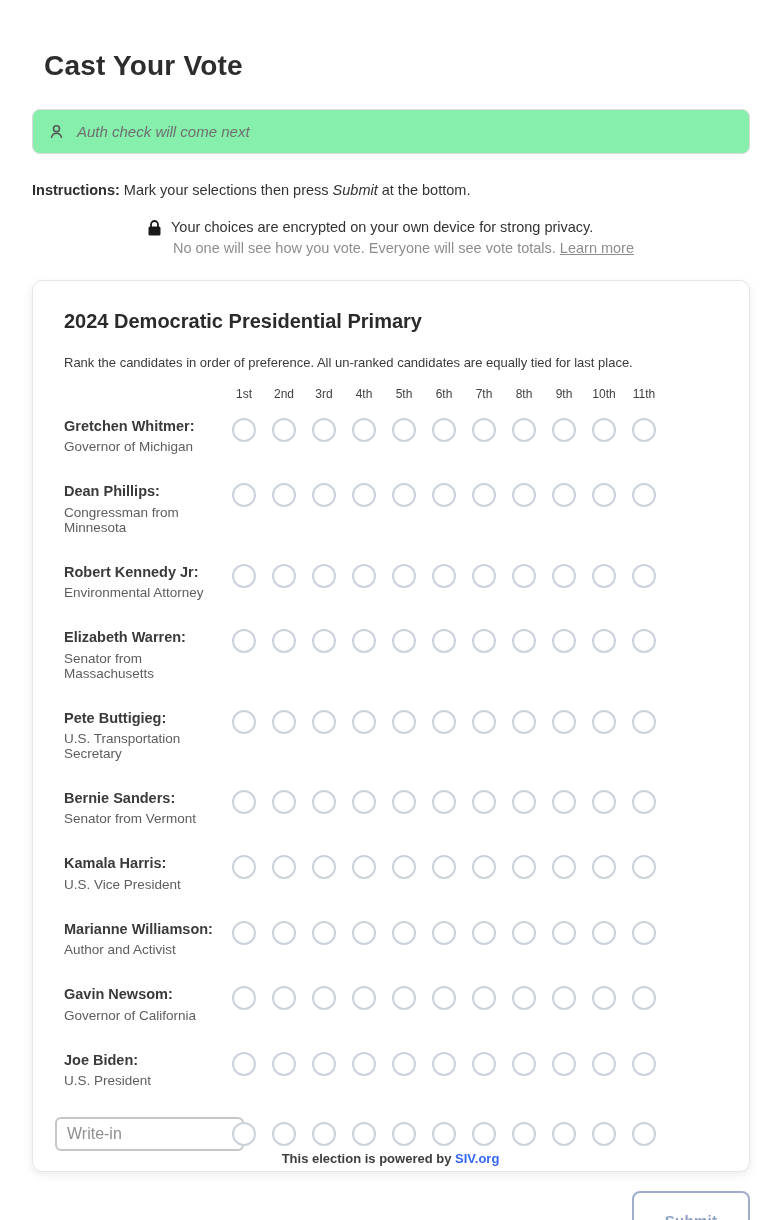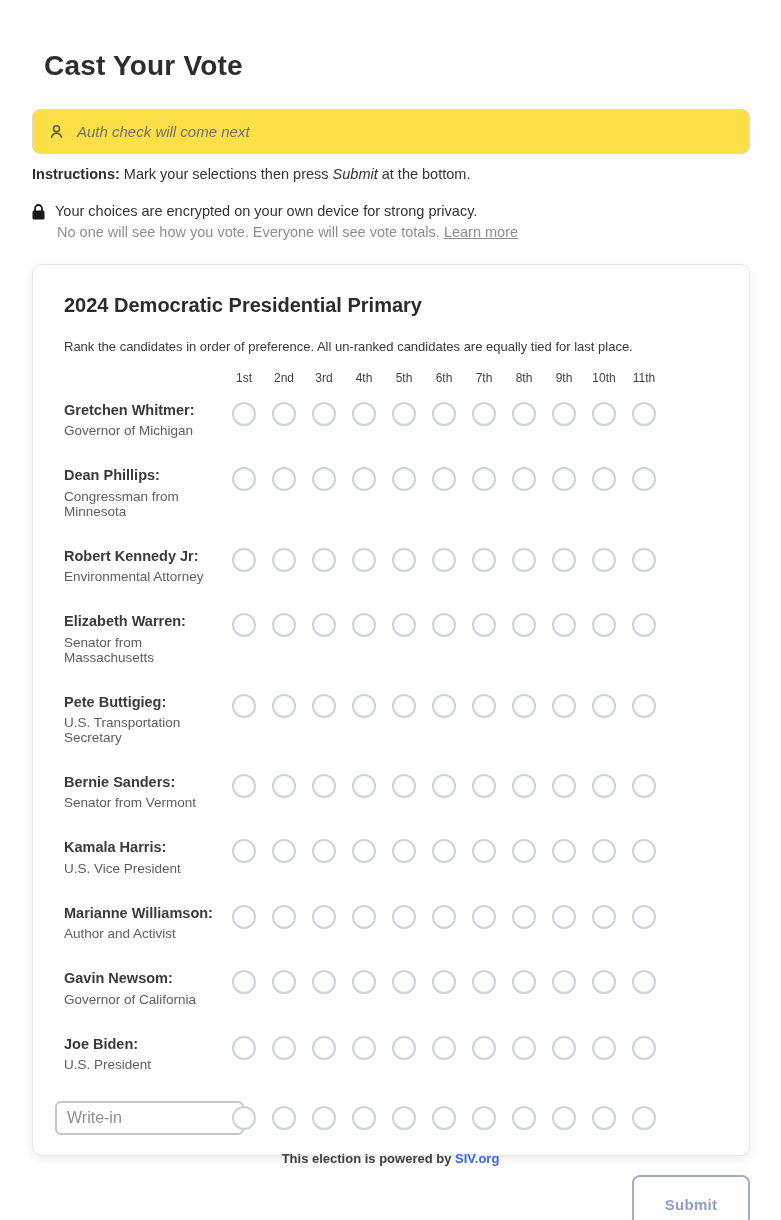--- a/index.html
+++ b/index.html
@@ -25,42 +25,43 @@
 
   .auth-box {
     margin-top: 27px;
     height: 45px;
     border: 1px solid #d9d9d9;
     border-radius: 8px;
     display: flex;
     align-items: center;
     padding: 0 15px;
     gap: 12px;
-    background: #fde047;
+    background: #86efac;
   }
   .auth-box .auth-text {
     font-style: italic;
     color: #6f6f6f;
     font-size: 15px;
   }
   .person-icon svg { display: block; }
 
   .instructions {
-    margin-top: 12px;
+    margin-top: 28px;
     font-size: 14.5px;
     color: #333;
   }
   .instructions .bold { font-weight: 700; color: #2f2f2f; }
   .instructions .italic { font-style: italic; }
 
   .privacy {
     margin-top: 21px;
     display: flex;
     gap: 10px;
     align-items: flex-start;
+    justify-content: center;
   }
   .lock-icon { margin-top: 1px; }
   .privacy-line1 { font-size: 14.5px; color: #333; }
   .privacy-line2 {
     font-size: 14.5px;
     color: #8d8d8d;
     margin-top: 5px;
     padding-left: 2px;
   }
   .learn-more {

